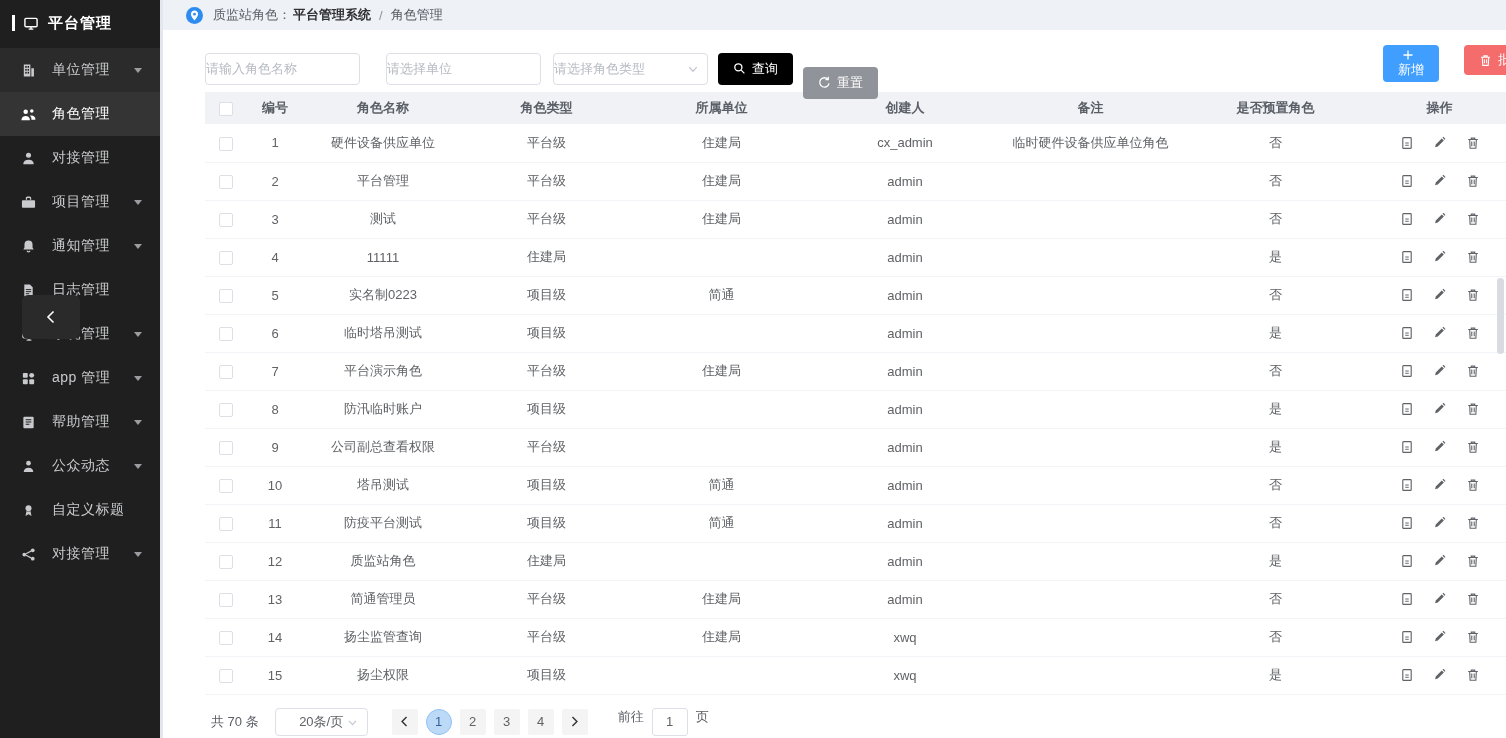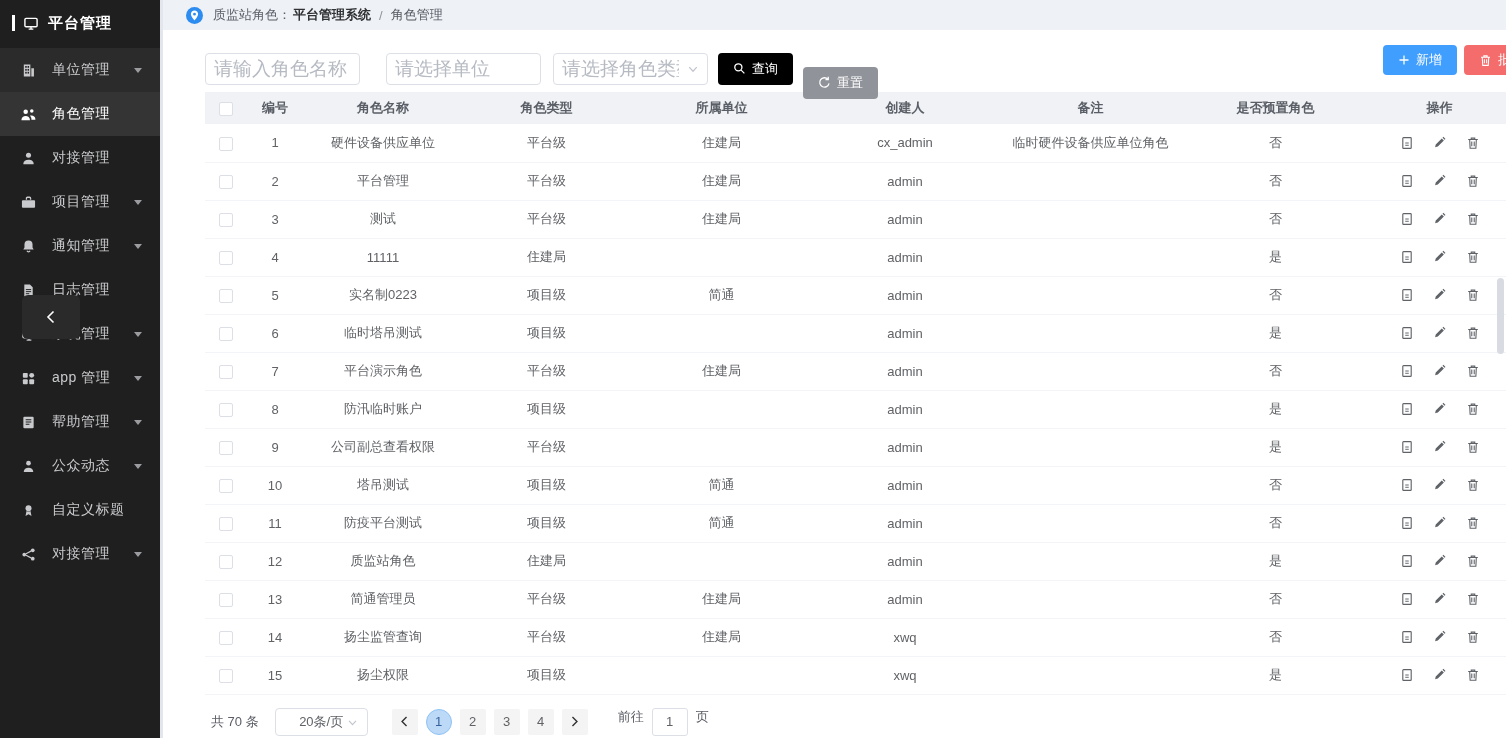--- a/index.html
+++ b/index.html
@@ -24,30 +24,30 @@
   
   .content { position:relative; flex:1; height:738px; background:#fff; overflow:hidden; }
   .breadcrumb-bar { display:flex; align-items:center; height:30px; background:#eef1f6; padding-left:23px; }
   .pin { width:17px; height:17px; margin-right:10px; }
   .crumb-prefix { color:#5b5e66; }
   .crumb-root { color:#303133; font-weight:bold; margin-left:2px; }
   .crumb-sep { color:#909399; margin:0 8px; }
   .crumb-current { color:#55585f; }
 
   .toolbar { position:relative; height:62px; padding:15px 0 0 42px; display:flex; align-items:center; }
-  .filter-input { width:155px; height:32px; border:1px solid #dcdfe6; border-radius:4px; padding:0 8px; font-size:19px; color:#606266; outline:none; background:#fff; font-family:inherit; }
+  .filter-input { width:155px; height:32px; border:1px solid #dcdfe6; border-radius:4px; padding:0 0; font-size:13px; color:#606266; outline:none; background:#fff; font-family:inherit; }
   .filter-input::placeholder { color:#b6bac2; }
   .select-wrap { position:relative; width:155px; height:32px; margin-left:12px; }
   .select-wrap .filter-input { width:100%; padding-right:28px; }
   .select-caret { position:absolute; right:9px; top:10px; color:#c0c4cc; pointer-events:none; }
   .btn { display:inline-flex; align-items:center; justify-content:center; height:32px; border:none; border-radius:4px; font-size:13px; color:#fff; cursor:pointer; padding:0 15px; font-family:inherit; white-space:nowrap; }
   .btn .b-icon { margin-right:6px; display:flex; }
   .btn-search { background:#000000; margin-left:10px; }
   .btn-reset  { background:#909399; margin-left:10px;margin-top:28px; }
-  .btn-add    { position:absolute; left:1220px; top:15px; background:#409eff; height:30px; }
+  .btn-add    { position:absolute; left:1220px; top:15px; background:#409eff; height:37px;flex-direction:column; }
   .btn-batch  { position:absolute; left:1301px; top:15px; background:#f56c6c; height:30px; }
 
   
   .table-wrap { margin-left:42px; width:1301px; overflow:hidden; }
   table { border-collapse:collapse; table-layout:fixed; width:1307px; }
   th { height:32px; background:#f0f2f5; color:#5a5e66; font-weight:bold; font-size:13px; text-align:center; }
   td { height:38px; border-bottom:1px solid #f3f4f7; text-align:center; color:#606266; font-size:13px; white-space:nowrap; overflow:hidden; }
   .checkbox { display:inline-block; width:14px; height:14px; border:1px solid #dcdfe6; border-radius:2px; background:#fff; vertical-align:middle; cursor:pointer; }
   .op-icons { display:flex; align-items:center; justify-content:center; gap:19px; }
   .op-btn { display:flex; color:#5f6368; cursor:pointer; background:none; border:none; padding:0; }

